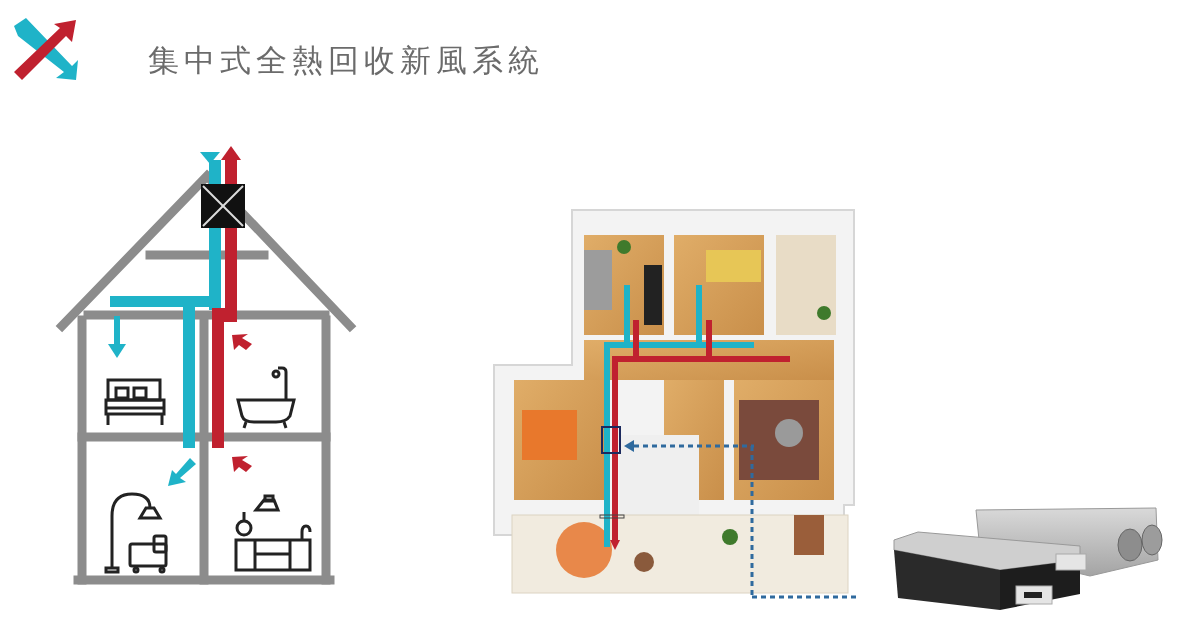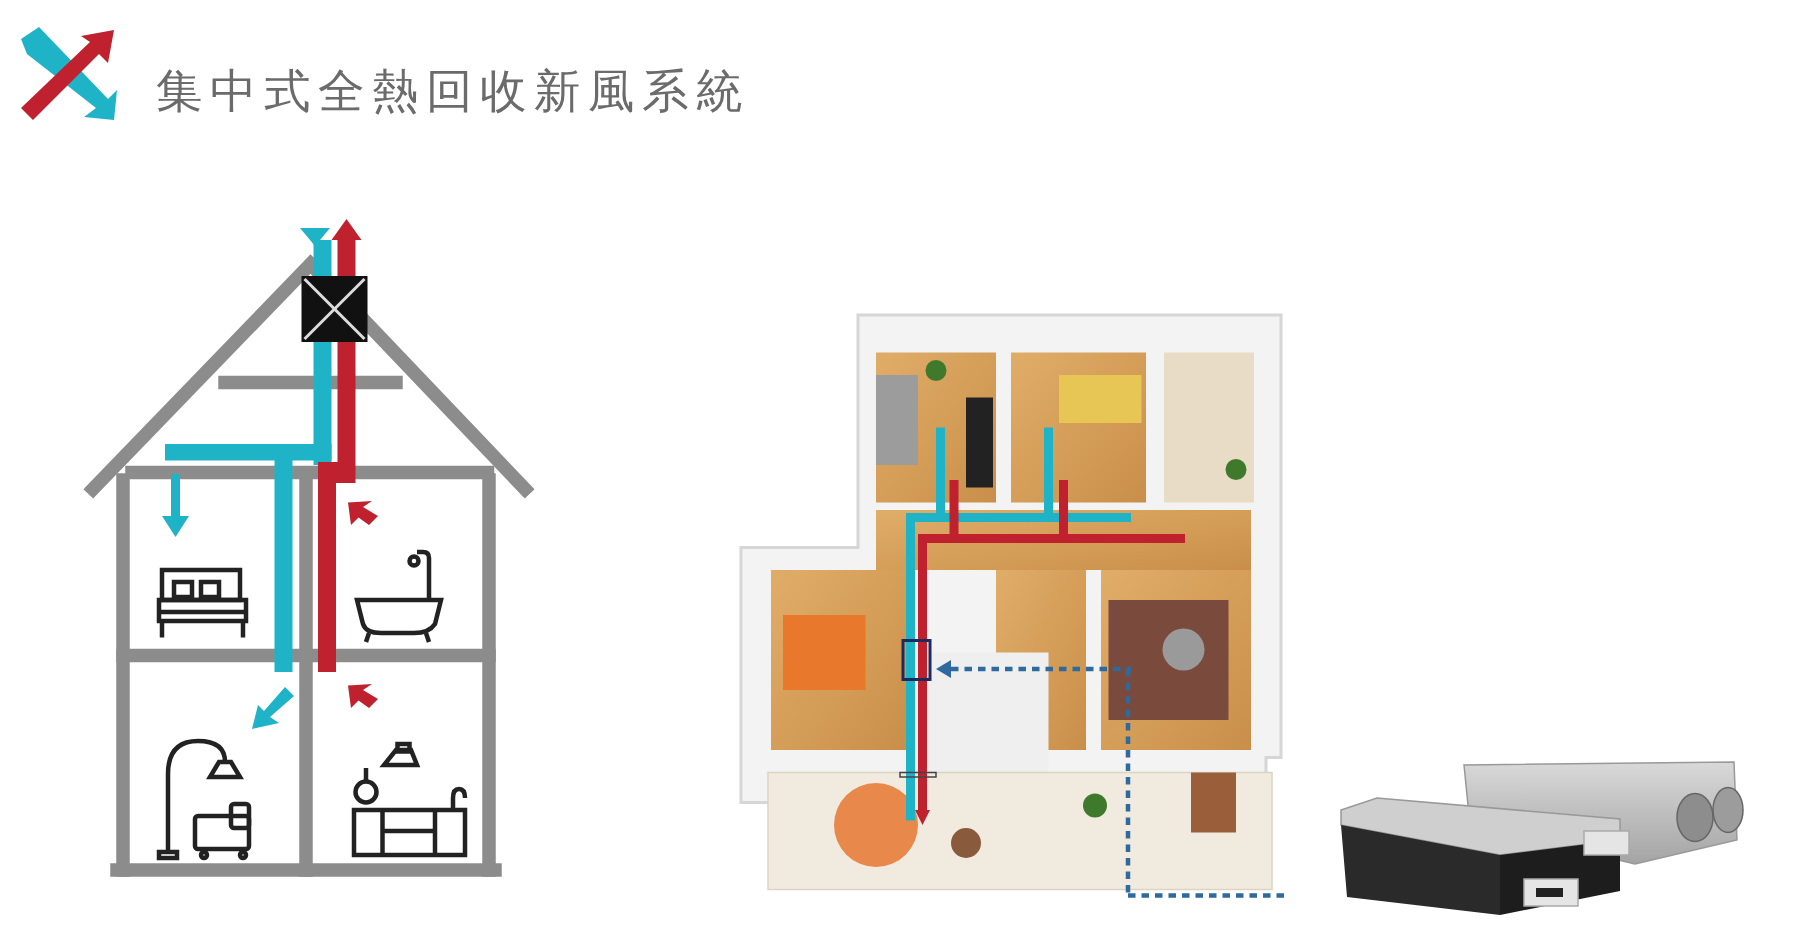--- a/index.html
+++ b/index.html
@@ -1,18 +1,18 @@
 <!DOCTYPE html>
 <html><head>
 <meta charset="utf-8">
 <style>
   html, body { margin:0; padding:0; }
   body { width:1200px; height:626px; background:#ffffff; position:relative; overflow:hidden;
          font-family:"DejaVu Sans","Liberation Sans",sans-serif; }
-  .abs { position:absolute; }
+  .abs { position:absolute;margin-left:44px; }
   .title { left:104px; top:40px; font-size:31px; letter-spacing:5px; color:#6b6b6b; }
   svg { position:absolute; overflow:visible; }
 </style>
 </head>
 <body>
 
 <svg style="left:10px;top:14px" width="70" height="68" viewBox="0 0 70 68">
   <polygon points="4,12 16,4 62,52 68,46 66,66 46,64 54,58 8,22" fill="#1fb3c8"></polygon>
   <polygon points="4,58 50,14 44,10 66,6 62,28 56,22 12,66" fill="#c0212f"></polygon>
 </svg>

